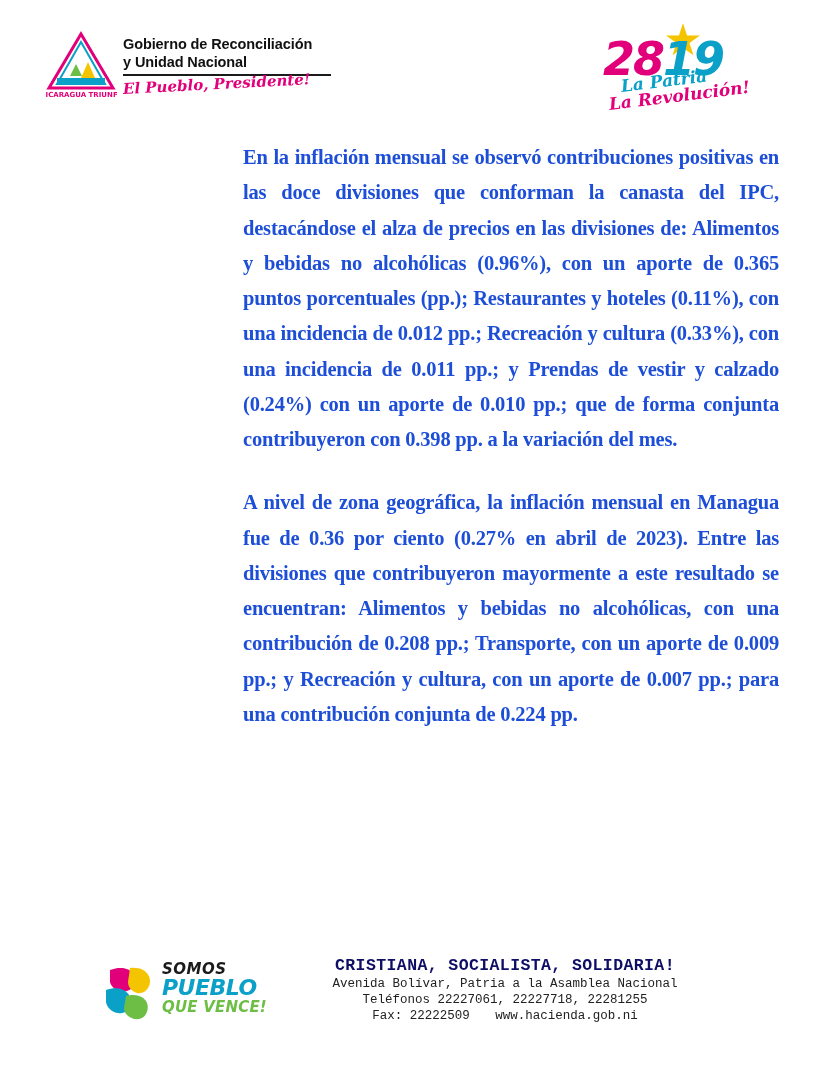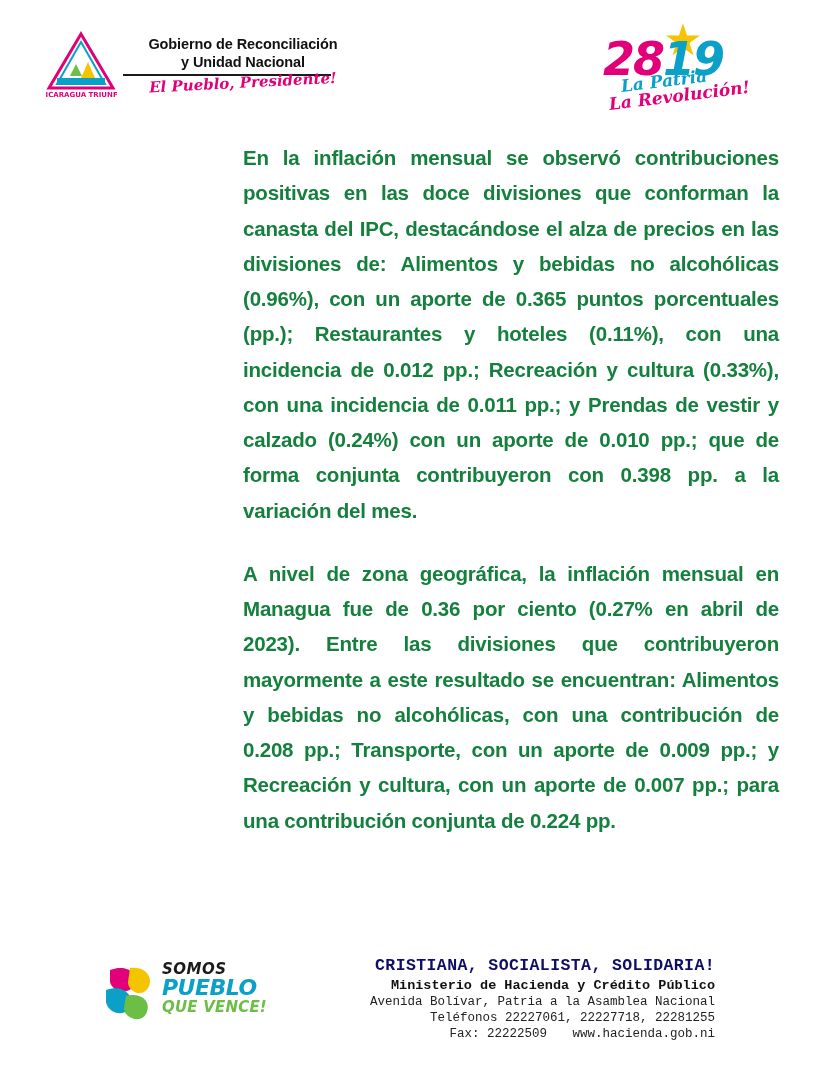--- a/index.html
+++ b/index.html
@@ -38,21 +38,20 @@
     left: 0;
     top: 2px;
     width: 72px;
     height: 70px;
   }
   .gov-text {
     position: absolute;
     left: 78px;
     top: 8px;
     width: 240px;
-    text-align: center;
   }
   .gov-line1 {
     font-family: "Liberation Sans", sans-serif;
     font-weight: bold;
     font-size: 14.5px;
     color: #111111;
     line-height: 1.22;
     letter-spacing: -0.1px;
   }
   .gov-rule {
@@ -133,27 +132,27 @@
   }
 
   
   .content {
     position: absolute;
     left: 243px;
     top: 140px;
     width: 536px;
   }
   .para {
-    font-family: Liberation Sans, sans-serif;
+    font-family: Liberation Serif, serif;
     font-weight: bold;
     font-size: 20.5px;
     line-height: 1.72;
     text-align: justify;
     text-justify: inter-word;
-    color: #15803d;
+    color: #1d4ed8;
     margin: 0 0 28px 0;
     letter-spacing: -0.2px;
   }
   .para:last-child { margin-bottom: 0; }
 
   
   .footer {
     position: absolute;
     left: 0;
     bottom: 22px;
@@ -185,21 +184,21 @@
   }
   .pt-somos { font-size: 15px; color: #1a1a1a; letter-spacing: 0.5px; }
   .pt-pueblo { font-size: 22px; color: #0aa0c8; letter-spacing: -0.5px; }
   .pt-vence { font-size: 15px; color: #6cbe45; letter-spacing: 0.2px; font-style: italic; }
 
   .footer-center {
     position: absolute;
     left: 295px;
     top: 0;
     width: 420px;
-    text-align: right;
+    text-align: center;
     font-family: "Liberation Mono", monospace;
   }
   .f-line1 {
     font-weight: bold;
     font-size: 16.5px;
     color: #0e0e66;
     letter-spacing: 0.4px;
   }
   .f-line2 {
     font-weight: bold;
@@ -266,21 +265,20 @@
     </svg>
     <div class="pueblo-text">
       <div class="pt-somos">SOMOS</div>
       <div class="pt-pueblo">PUEBLO</div>
       <div class="pt-vence">QUE VENCE!</div>
     </div>
   </div>
 
   <div class="footer-center">
     <div class="f-line1">CRISTIANA, SOCIALISTA, SOLIDARIA!</div>
-    <div class="f-line2">Ministerio de Hacienda y Crédito Público</div>
     <div class="f-line3">Avenida Bolívar, Patria a la Asamblea Nacional</div>
     <div class="f-line4">Teléfonos 22227061, 22227718, 22281255</div>
     <div class="f-line5">
       <span>Fax: 22222509</span>
       <span class="f-web">www.hacienda.gob.ni</span>
     </div>
   </div>
 
 </div>
 

